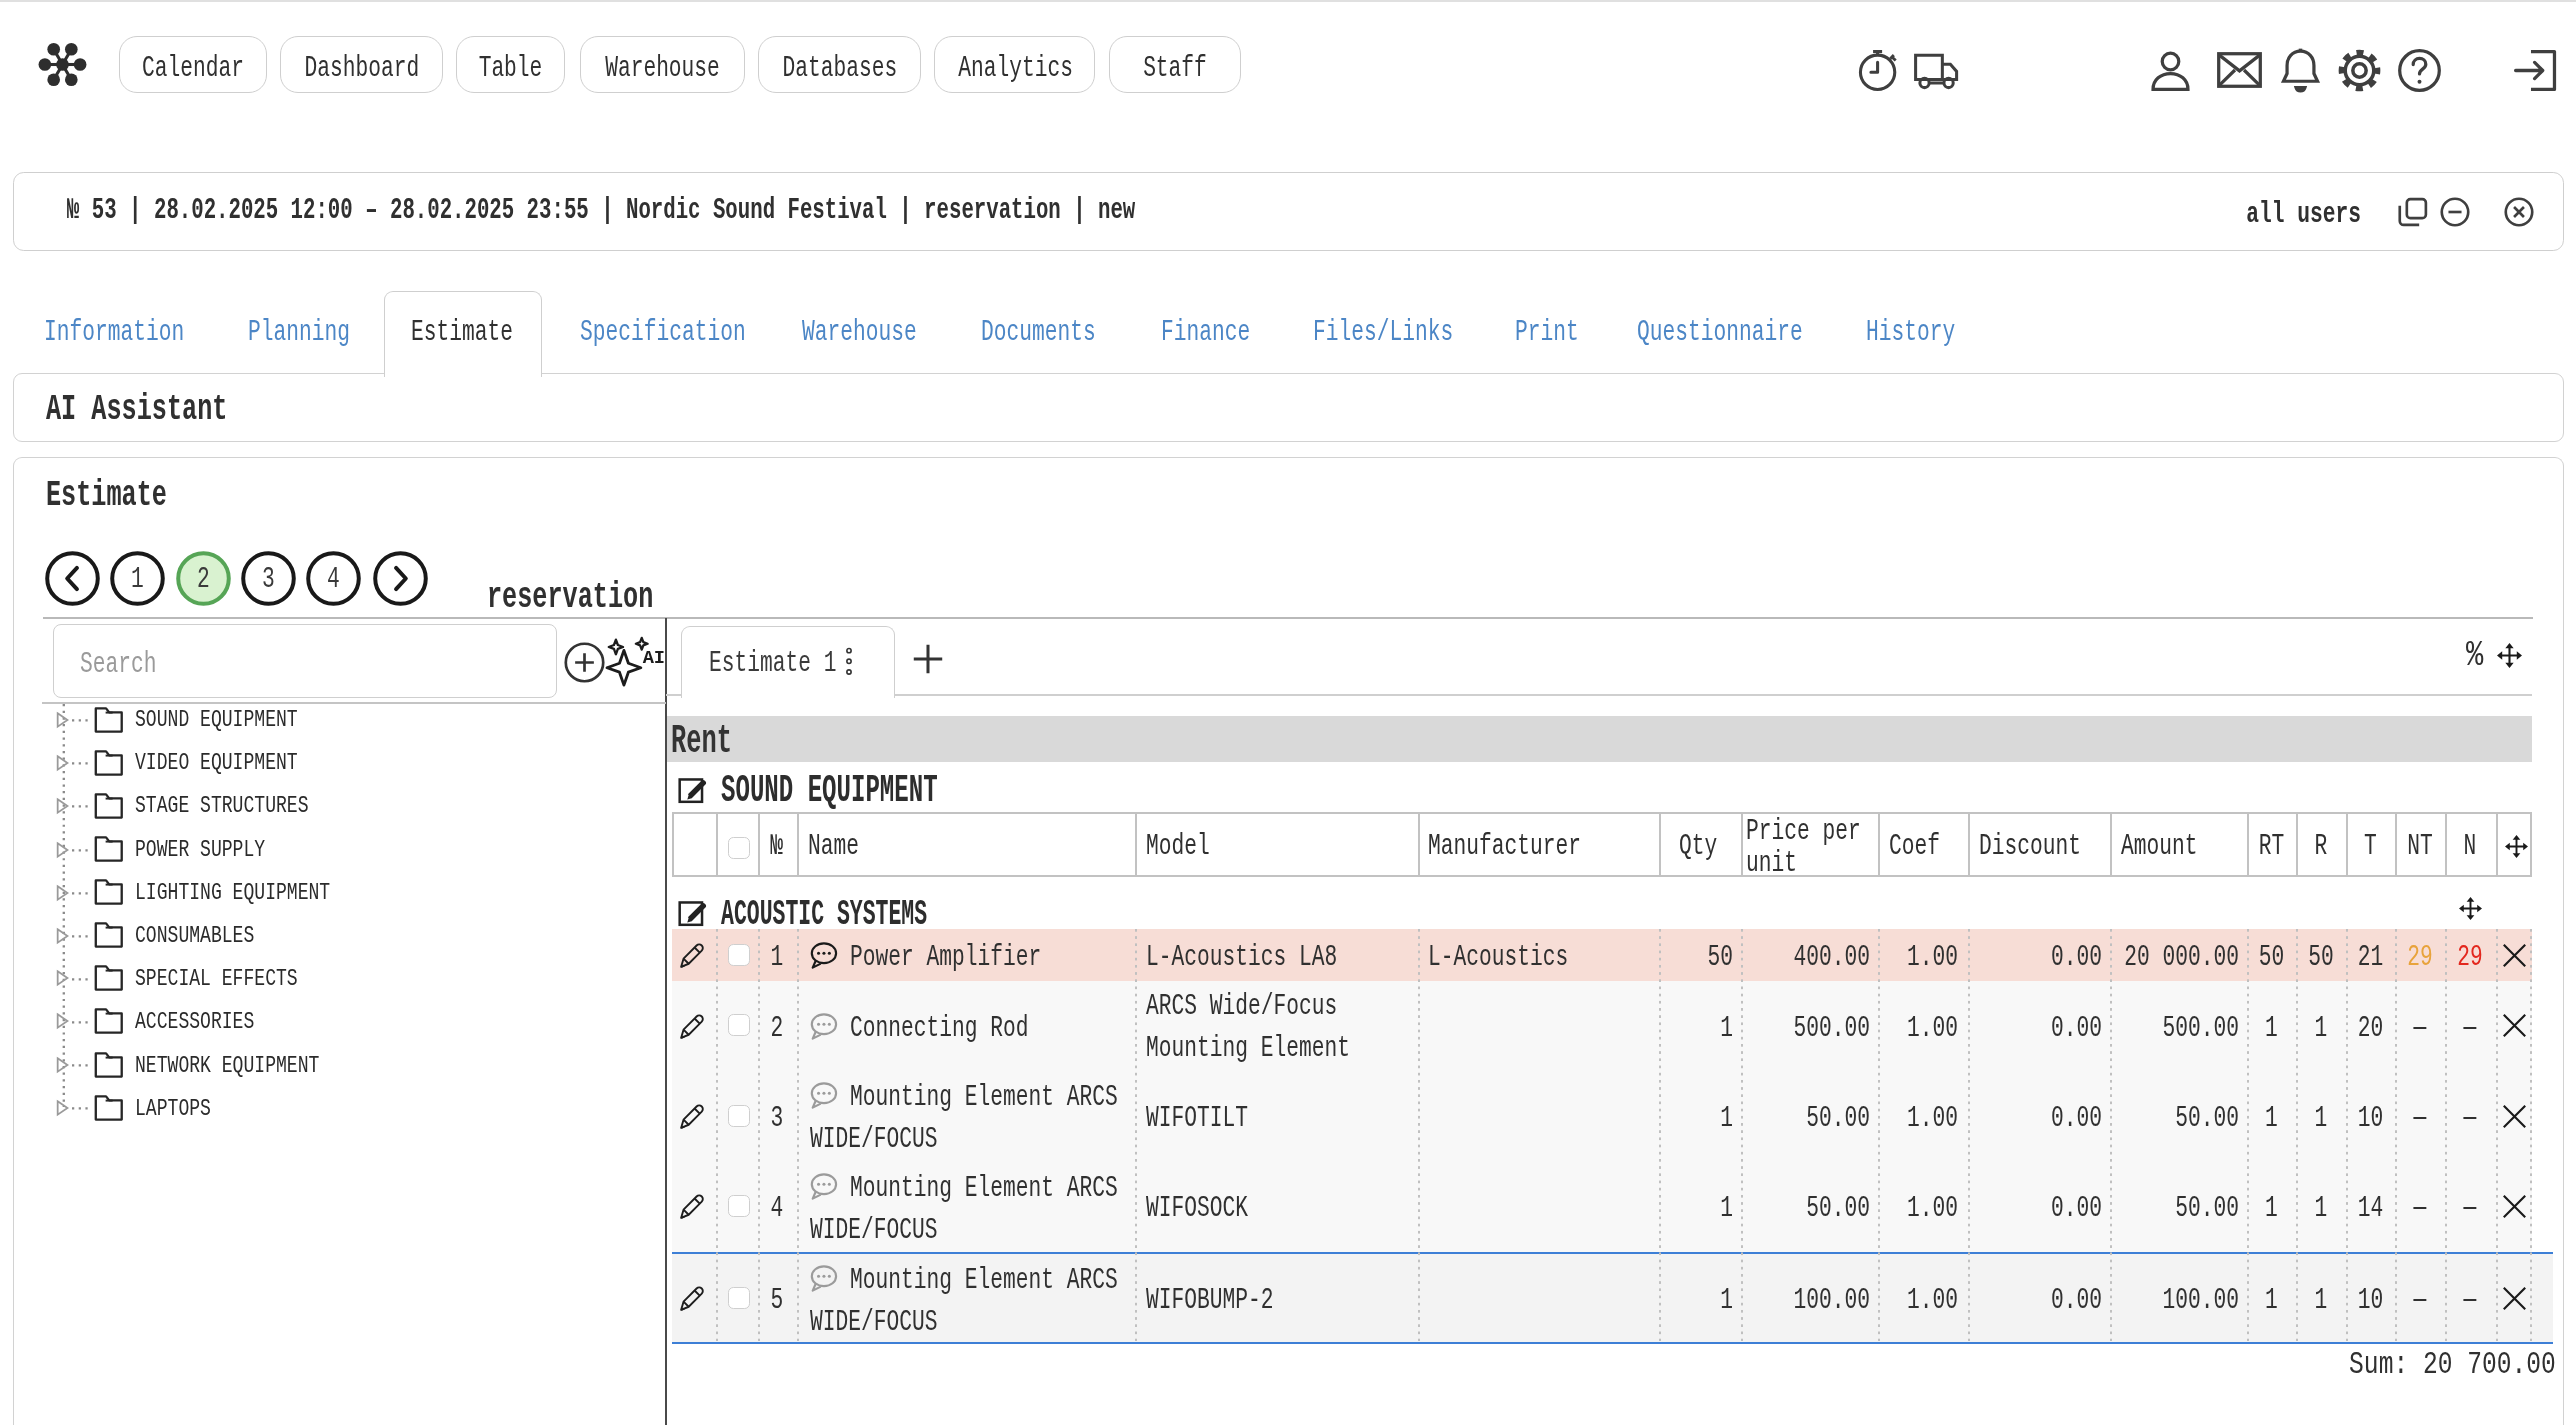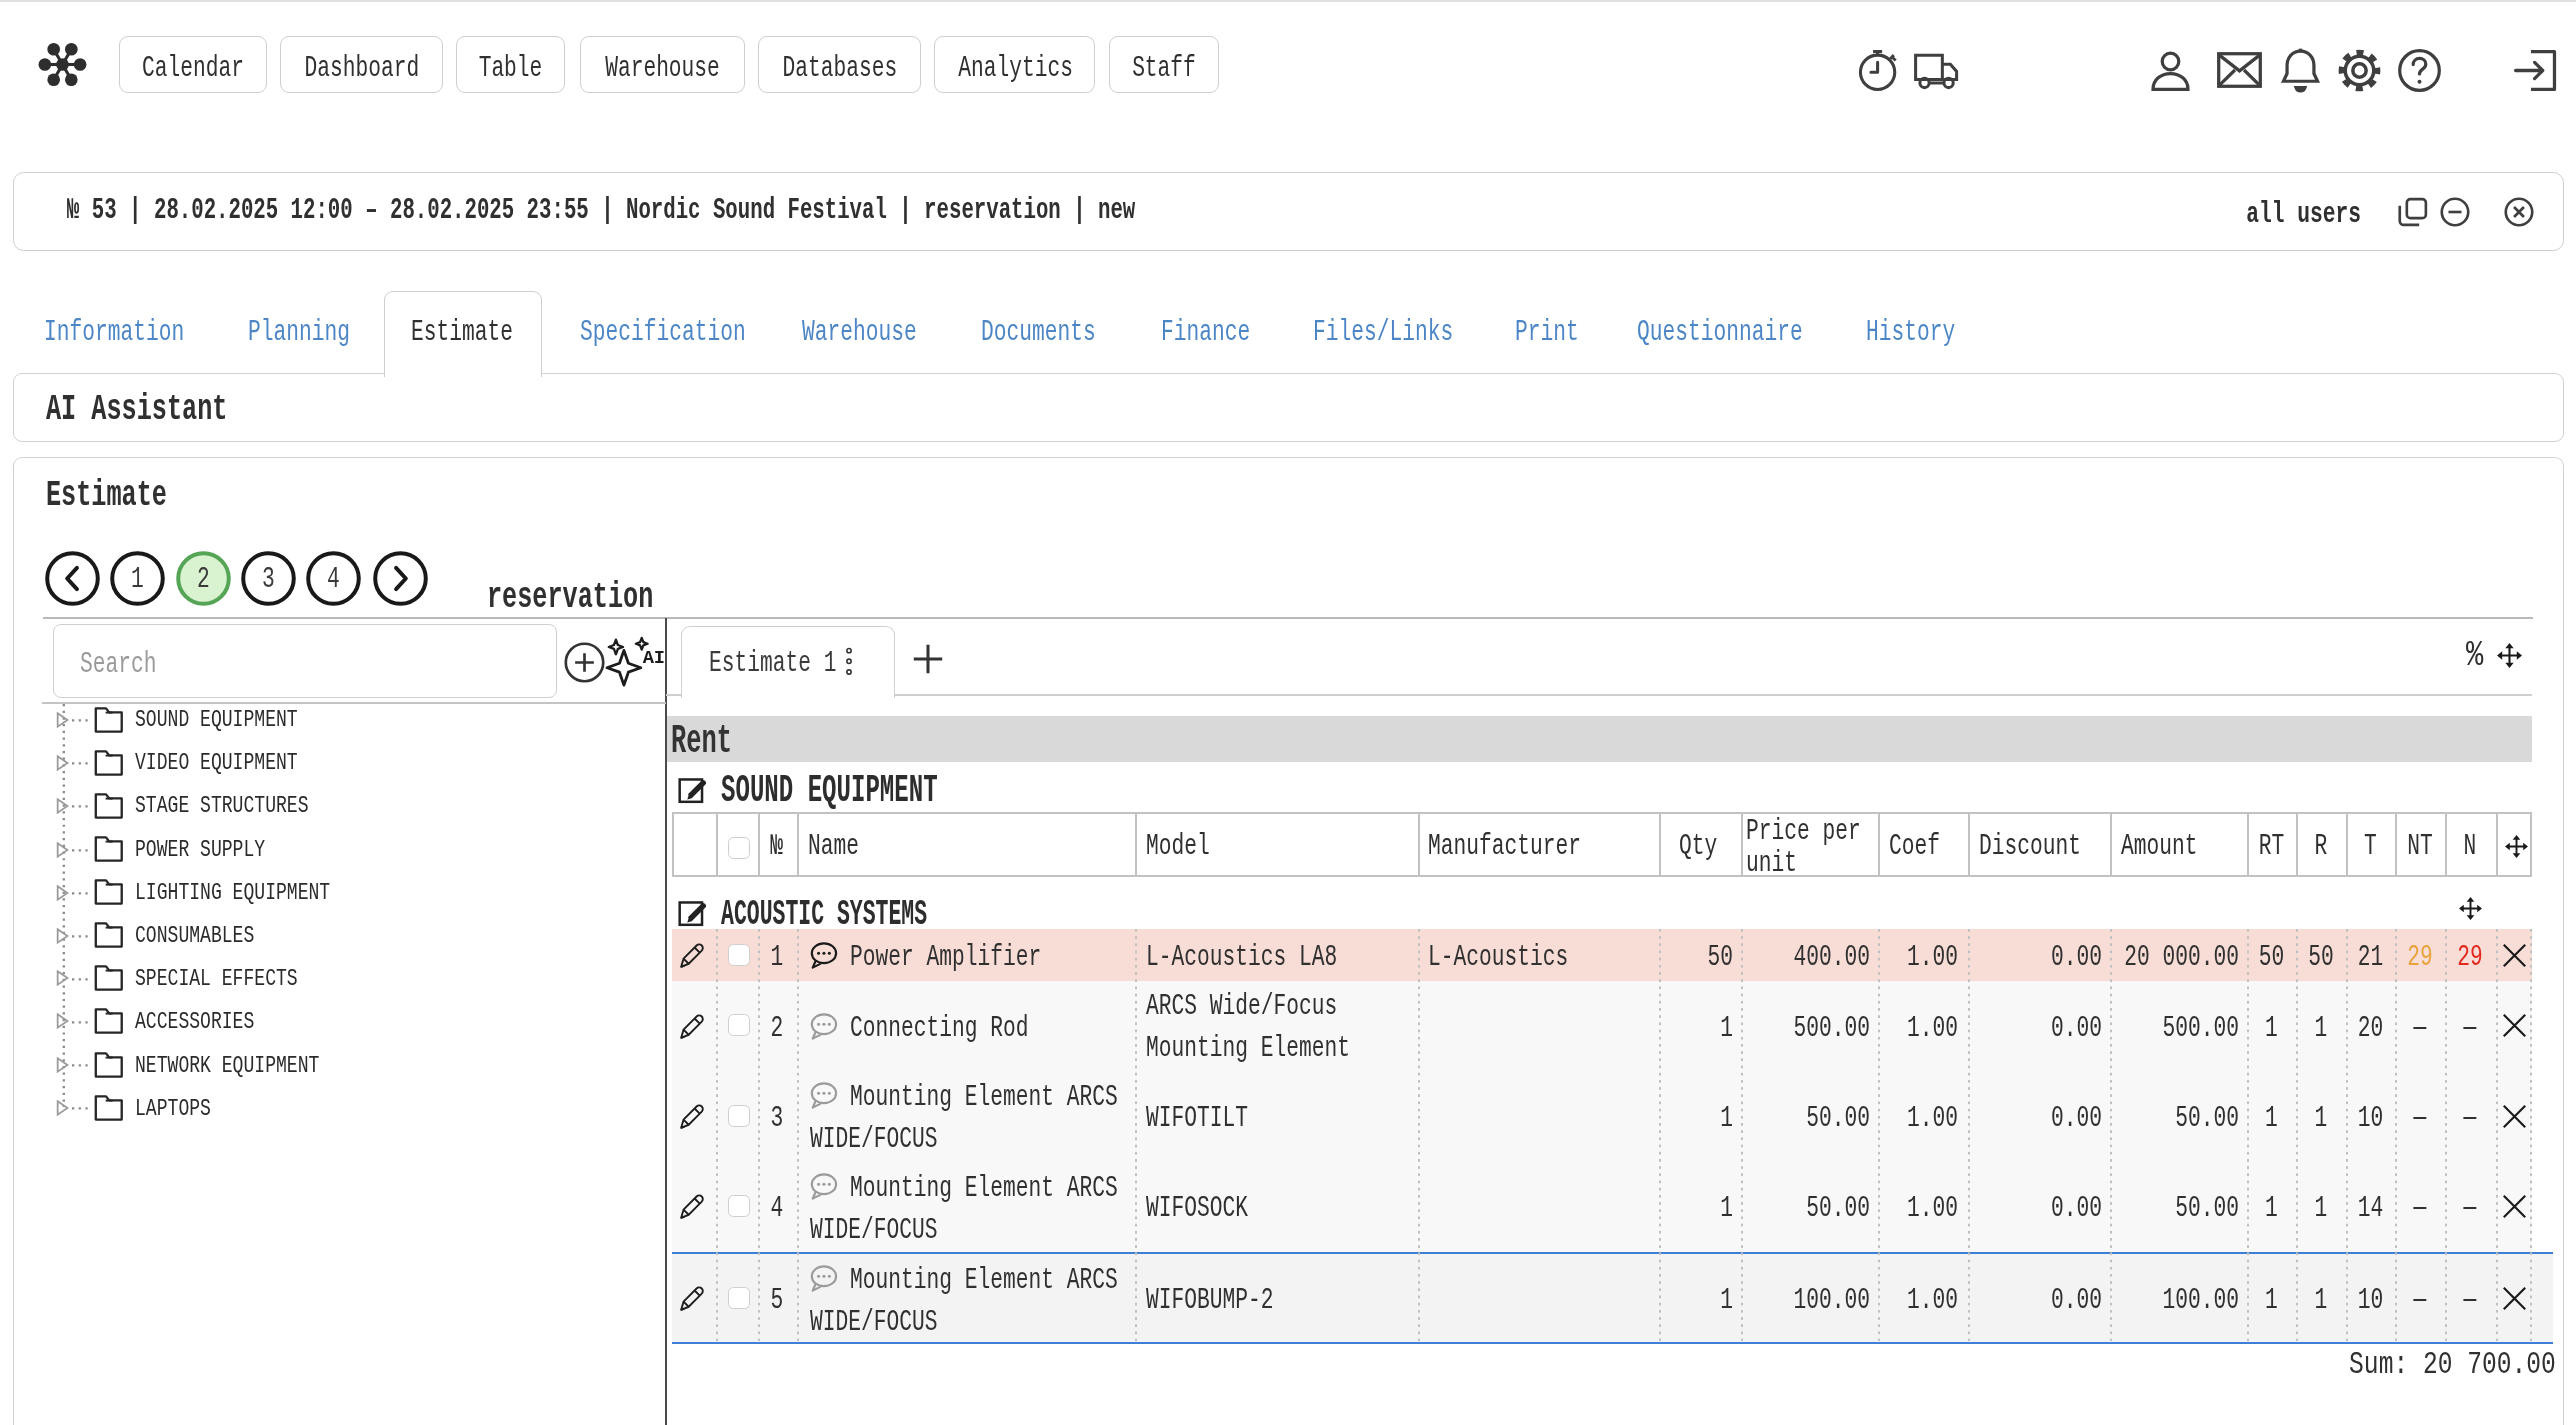--- a/index.html
+++ b/index.html
@@ -47,24 +47,24 @@
     </div>
 <div class="abs topbtn" style="left:580px;width:165px">
       <span class="t tc" style="left:0;right:0;top:16px">Warehouse</span>
     </div>
 <div class="abs topbtn" style="left:758px;width:163px">
       <span class="t tc" style="left:0;right:0;top:16px">Databases</span>
     </div>
 <div class="abs topbtn" style="left:934px;width:161px">
       <span class="t tc" style="left:0;right:0;top:16px">Analytics</span>
     </div>
-<div class="abs topbtn" style="left:1109px;width:110px">
+<div class="abs topbtn" style="left:1109px;width:132px">
       <span class="t tc" style="left:0;right:0;top:16px">Staff</span>
     </div>
-<style>.topbtn{top:36px;height:57px;border:1.8px solid #cfcfcf;border-radius:9px;background:#fff}</style>
+<style>.topbtn{top:36px;height:57px;border:1.8px solid #cfcfcf;border-radius:18px;background:#fff}</style>
 
 <svg style="left:1855px;top:47px" width="47" height="47" viewBox="0 0 26 26" fill="none" stroke="#3f3f3f" stroke-width="1.7">
 <circle cx="12.5" cy="14" r="9.5"></circle>
       <path d="M10 2.5h5M12.5 2.5v2"></path>
       <path d="M20.5 5.5l2 2M21.5 4.5l-2 2" stroke-width="1.6"></path>
       <path d="M12.5 14V8.5M12.5 14H8.8" stroke-linecap="round"></path>
 </svg>
 <svg style="left:1912px;top:50px" width="50" height="41" viewBox="0 0 28 23" fill="none" stroke="#3f3f3f" stroke-width="1.7">
 <path d="M2 3h15v13.5H2z M17 8h4.5l3.5 4v4.5h-8"></path>
       <circle cx="7" cy="18.5" r="2.6"></circle>

